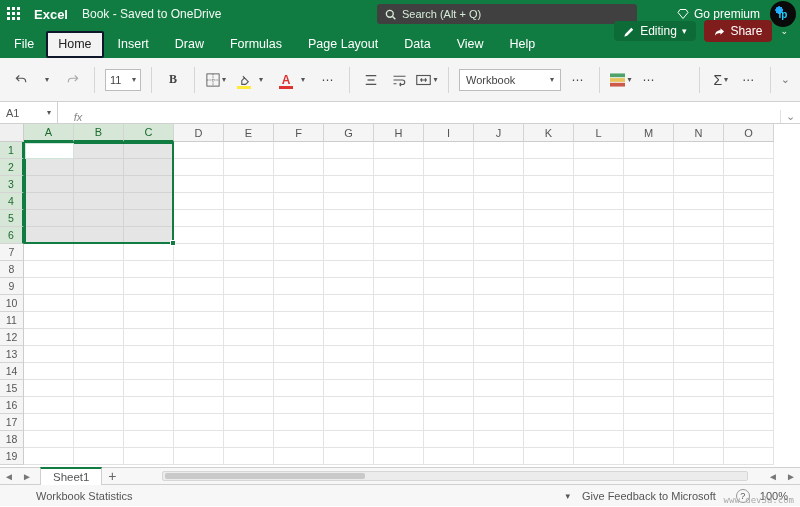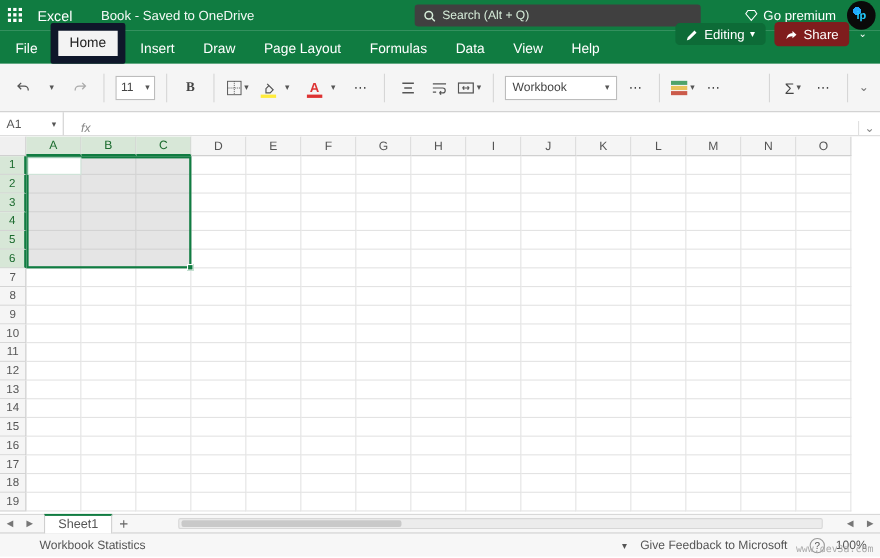--- a/index.html
+++ b/index.html
@@ -2,33 +2,33 @@
 <html><head>
 <meta charset="utf-8">
 <style>
   * { box-sizing: border-box; margin: 0; padding: 0; font-family: 'Segoe UI', Arial, sans-serif; }
   body { width: 800px; height: 507px; overflow: hidden; background: #fff; position: relative; }
 
   
   .titlebar { height: 28px; background: #107c41; display: flex; align-items: center; color: #fff; font-size: 12px; }
   .app-menu { width: 28px; height: 28px; display: flex; align-items: center; justify-content: center; }
   .app-menu svg { fill: #fff; }
-  .app-name { font-weight: 400; margin: 0 26px 0 6px; font-size: 13px; }
+  .app-name { font-weight: 700; margin: 0 14px 0 6px; font-size: 13px; }
   .doc-name { font-size: 12px; opacity: .95; }
   .spacer { flex: 1; }
   .search-box { width: 260px; height: 20px; background: #404040; border-radius: 3px; display: flex; align-items: center; padding: 0 8px; color: #d6ecd9; font-size: 11px; gap: 6px; margin-right: 40px; }
   .go-premium { display: flex; align-items: center; gap: 5px; font-size: 12px; margin-right: 10px; }
   .logo { width: 26px; height: 26px; border-radius: 50%; background: radial-gradient(circle at 35% 35%, #2af 0 15%, #0a0a0a 16% 100%); margin-right: 4px; display:flex;align-items:center;justify-content:center;font-weight:700;font-size:10px;color:#2cf; }
 
   
   .tabs-row { height: 30px; background: #107c41; display:flex; align-items:flex-end; padding: 0 8px; gap: 2px; color:#fff; font-size: 12.5px; }
   .tab { padding: 6px 12px 7px; border-radius: 3px 3px 0 0; cursor:pointer; }
   .tab.file { font-weight: 400; padding-left: 6px; padding-right: 10px; }
   .tab.active { background: #f3f3f3; color: #222; }
-  .tab.highlighted { border: 7px solid #0f172a; border-radius: 2px; padding: 4px 10px 5px; }
+  .tab.highlighted { border: 2px solid #0f172a; border-radius: 2px; padding: 4px 10px 5px; }
   .tabs-right { margin-left: auto; display:flex; align-items:center; gap:8px; padding-bottom:16px; }
   .editing { background: #0d6b37; border-radius: 4px; padding: 3px 10px; display:flex; align-items:center; gap:5px; font-size: 12px; }
   .share-btn { background: #7f1d1d; border-radius: 4px; padding: 4px 10px; display:flex; align-items:center; gap:5px; font-size:12px;text-align:right; }
   .chev { font-size: 9px; }
 
   
   .ribbon { height: 44px; background: #f5f5f5; border-bottom: 1px solid #d0d0d0; display:flex; align-items:center; padding: 0 10px; gap: 6px; font-size: 12px; color:#444; }
   .undo-grp { display:flex; gap:4px; }
   .icon-btn { width: 22px; height: 22px; display:flex; align-items:center; justify-content:center; border-radius:2px; }
   .divider { width: 1px; height: 26px; background: #d6d6d6; margin: 0 4px; }
@@ -116,22 +116,22 @@
   <div class="logo">
       <span>ip</span>
     </div>
 </div>
 
 <div class="tabs-row">
   <div class="tab file">File</div>
   <div class="tab active highlighted">Home</div>
   <div class="tab">Insert</div>
   <div class="tab">Draw</div>
+  <div class="tab">Formulas</div>
   <div class="tab">Page Layout</div>
-  <div class="tab">Formulas</div>
   <div class="tab">Data</div>
   <div class="tab">View</div>
   <div class="tab">Help</div>
   <div class="tabs-right">
     <div class="editing">
       <svg width="11" height="11" viewBox="0 0 24 24" fill="none" stroke="#fff" stroke-width="3">
           <path d="M3 21l3-1 12-12-2-2L4 18z"></path>
         </svg>
       <span>Editing</span>
       <span class="chev">▾</span>

